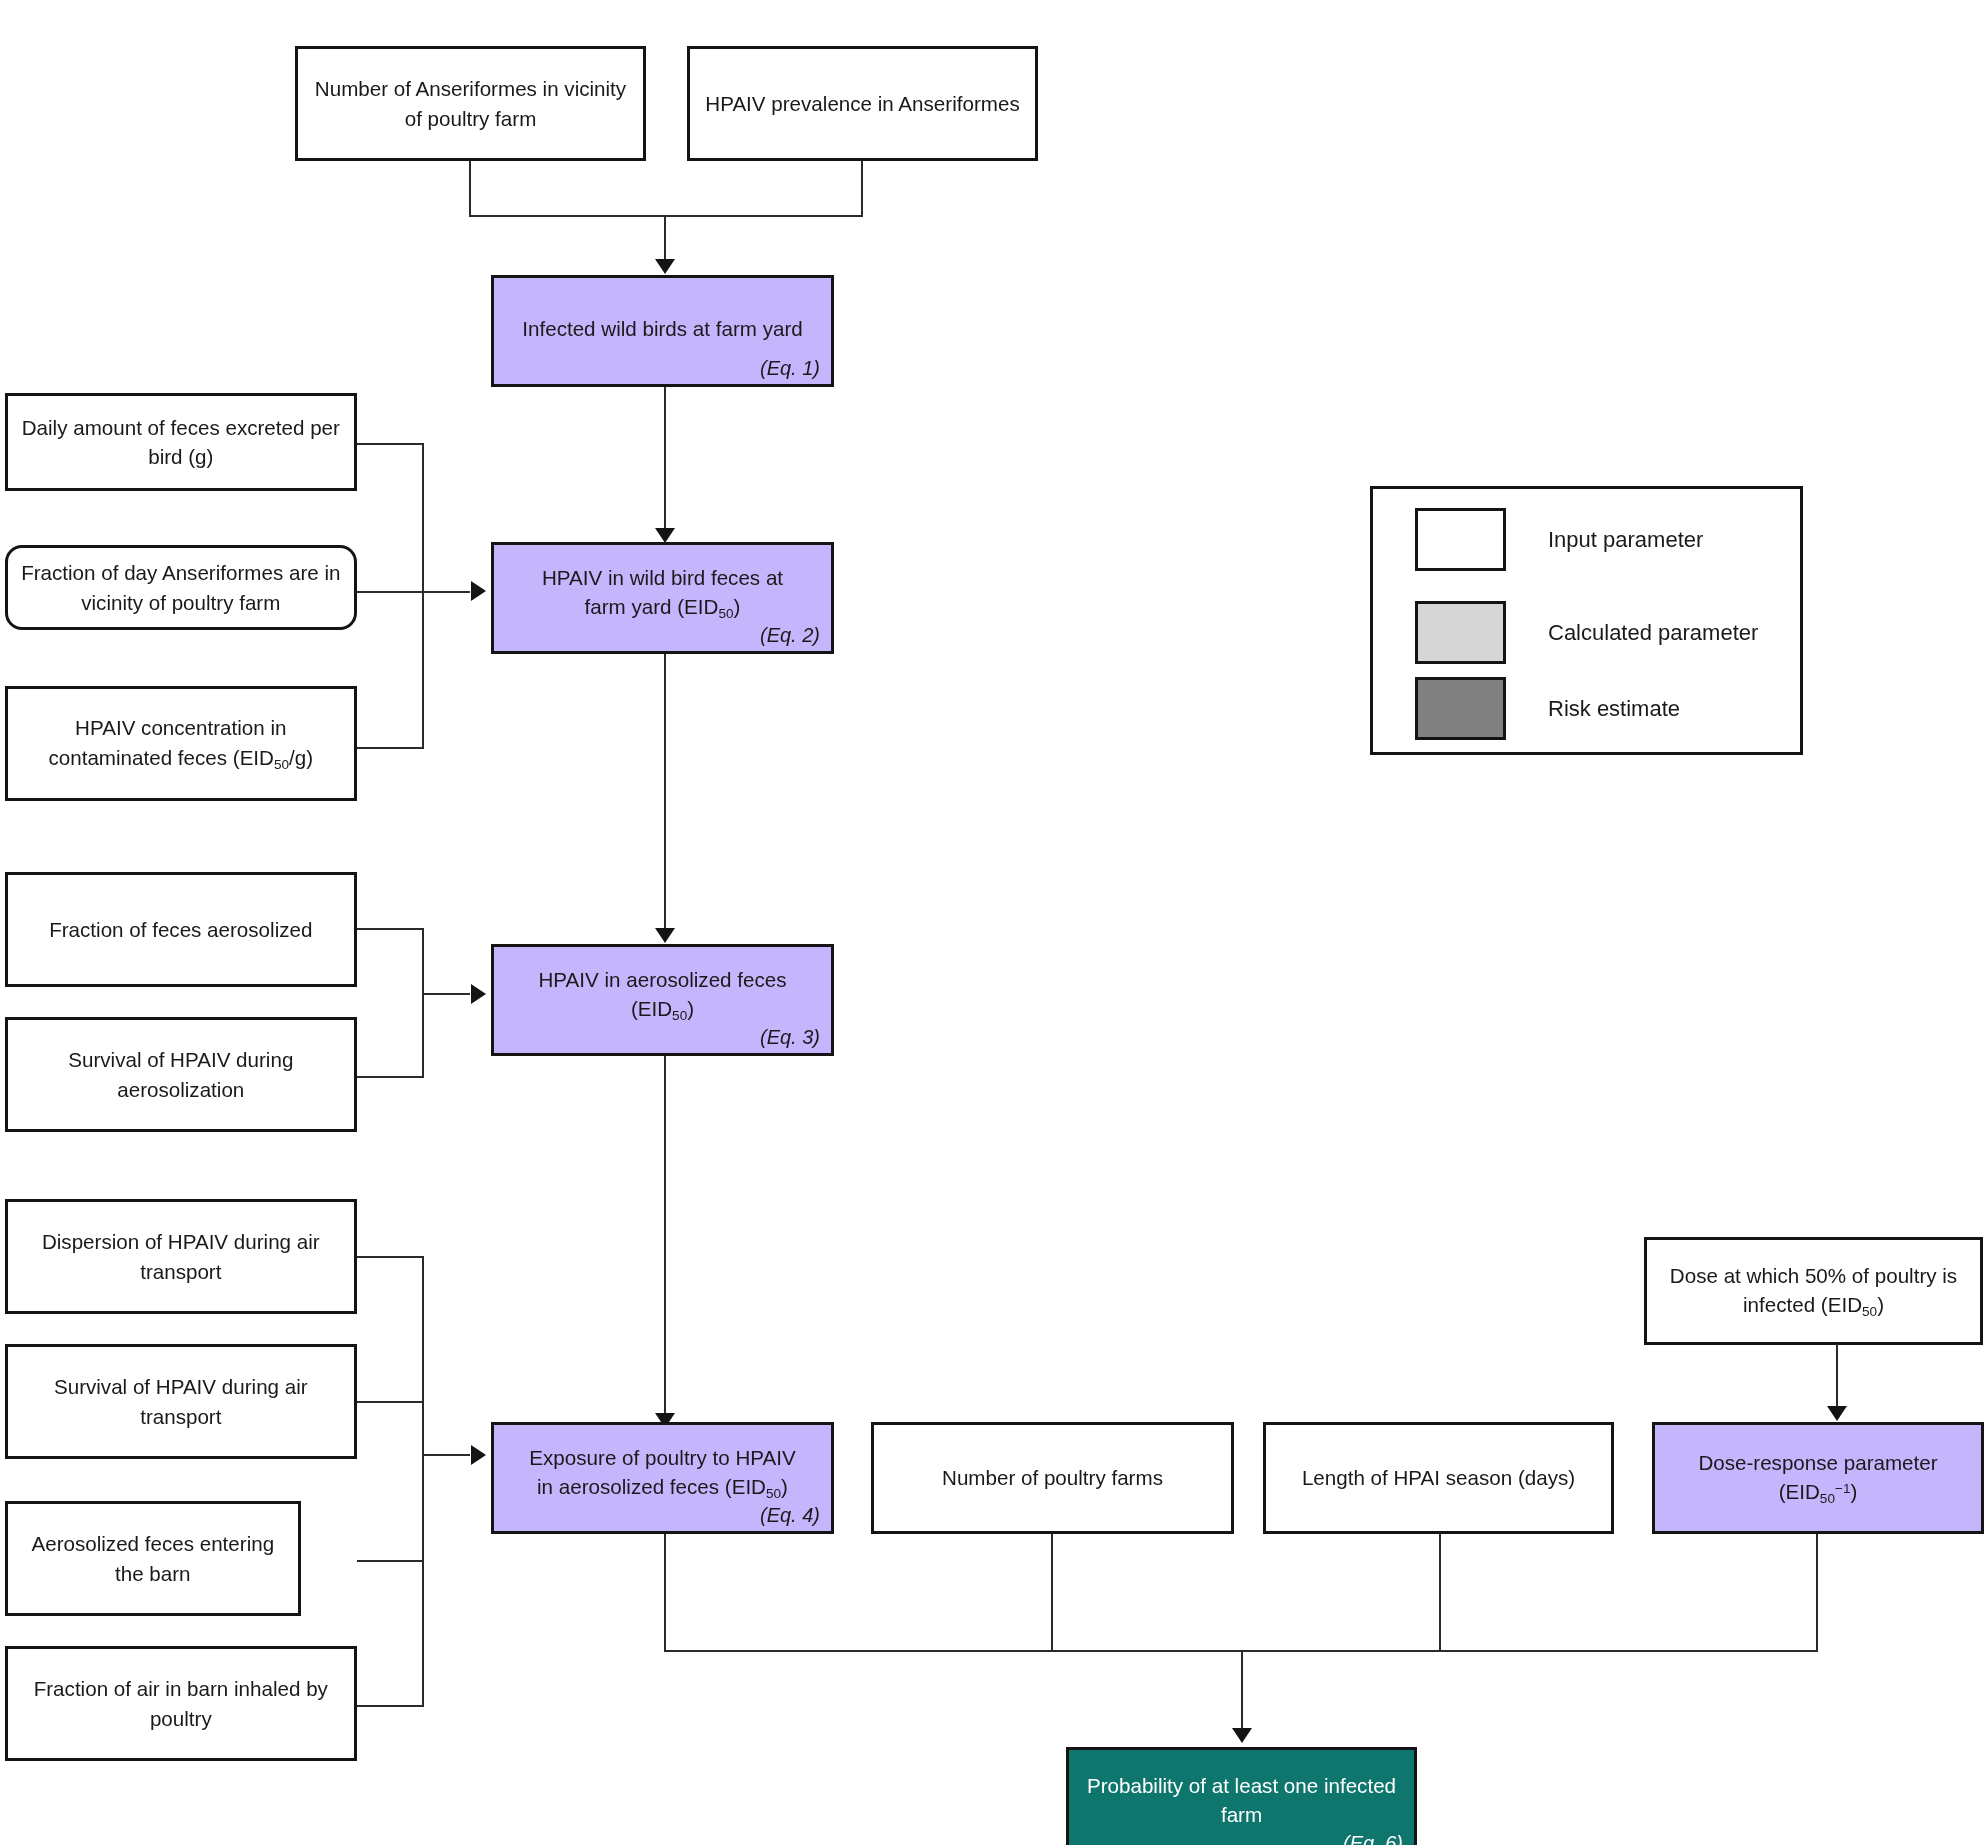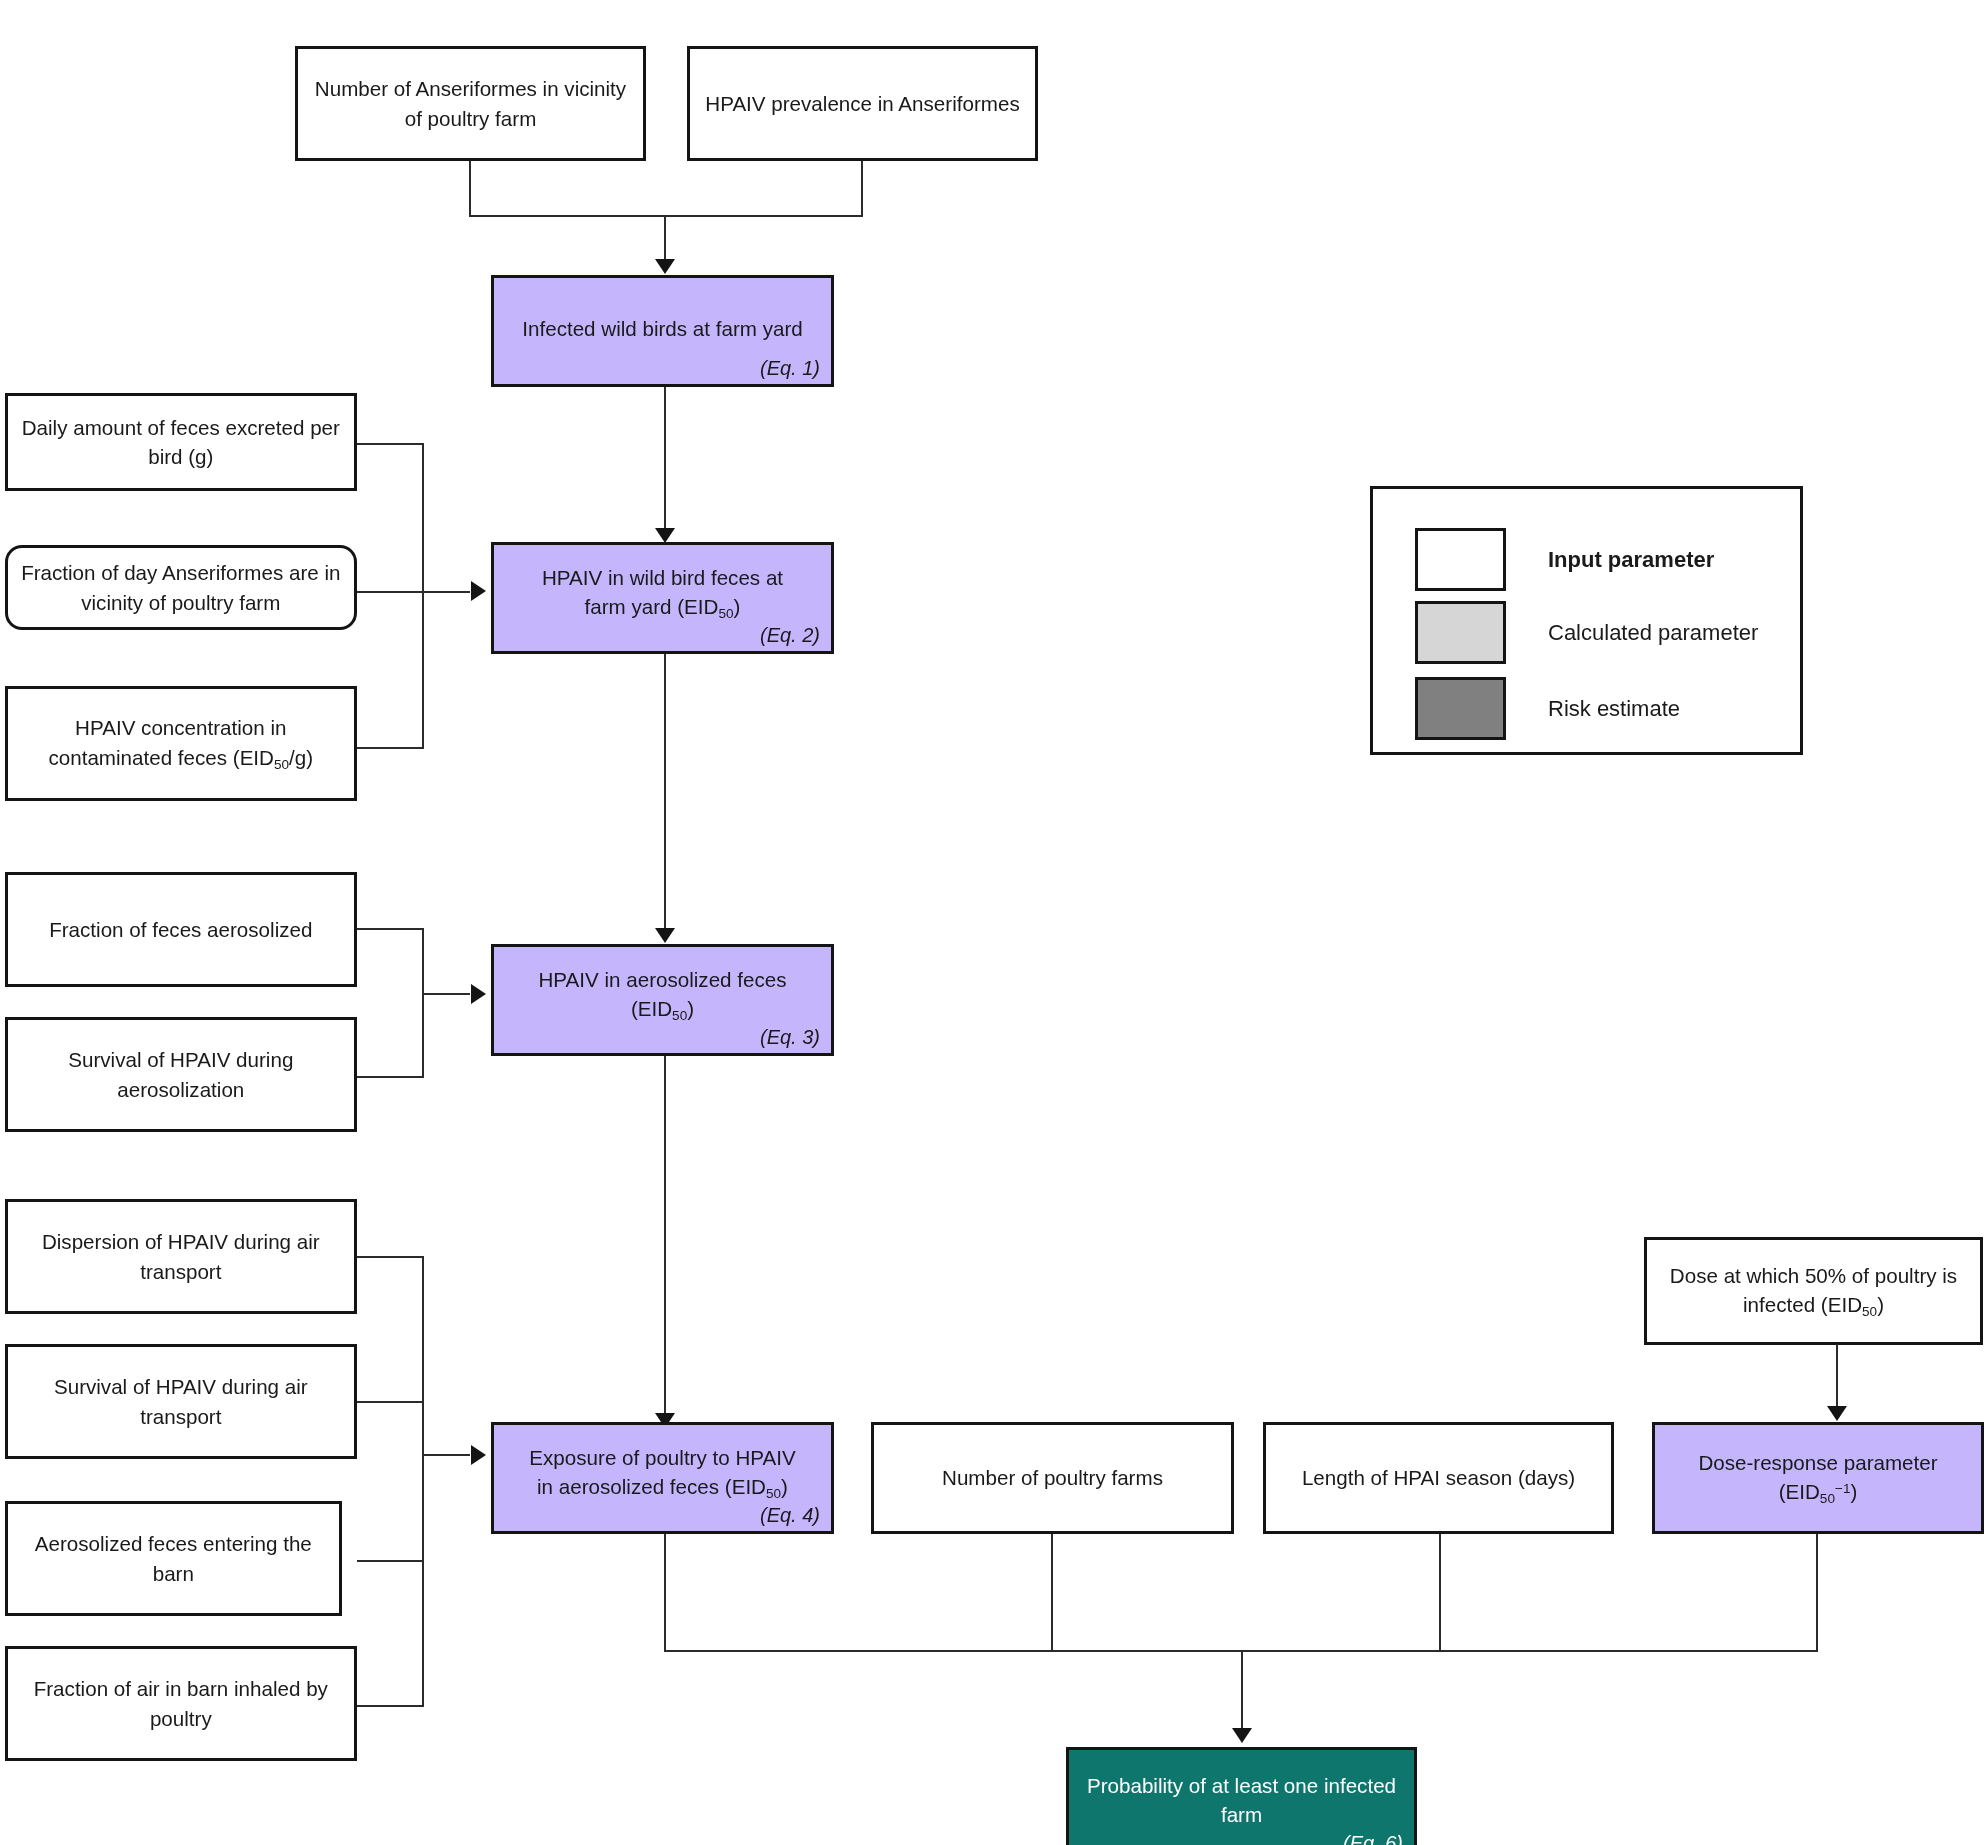--- a/index.html
+++ b/index.html
@@ -183,21 +183,21 @@
   <div class="arrow-down" style="left:655px; top:1373px;"></div>
 
   <div class="node" style="left:4.8px; top:1159px; width:352px; height:115px;">
     <span class="label">Dispersion of HPAIV during air transport</span>
   </div>
 
   <div class="node" style="left:4.8px; top:1304px; width:352px; height:115px;">
     <span class="label">Survival of HPAIV during air transport</span>
   </div>
 
-  <div class="node" style="left:4.8px; top:1461px; width:337px; height:115px;justify-content:center;">
+  <div class="node" style="left:4.8px; top:1461px; width:296px; height:115px;justify-content:center;">
     <span class="label">Aerosolized feces entering the barn</span>
   </div>
 
   <div class="node" style="left:4.8px; top:1606px; width:352px; height:115px;">
     <span class="label">Fraction of air in barn inhaled by poultry</span>
   </div>
 
   <div class="ln h" style="left:357px; top:1216px; width:67px; height:1.8px;"></div>
   <div class="ln h" style="left:357px; top:1361px; width:67px; height:1.8px;"></div>
   <div class="ln h" style="left:357px; top:1520px; width:67px; height:1.8px;"></div>
@@ -237,21 +237,21 @@
   <div class="ln thick h" style="left:664px; top:1610px; width:1154px; height:2.4px;"></div>
   <div class="ln v" style="left:1241px; top:1612px; width:1.8px; height:86px;"></div>
   <div class="arrow-down" style="left:1232px; top:1688px;"></div>
 
   <div class="node risk eqbox" style="left:1066px; top:1707px; width:351px; height:115px;">
     <div class="title">Probability of at least one infected farm</div>
     <div class="eq">(Eq. 6)</div>
   </div>
 
   <div id="legend" style="left:1370px; top:446px; width:433px; height:269px;">
-    <div class="legend-row" style="left:42px; top:39px;font-weight:bold;">
+    <div class="legend-row" style="left:42px; top:19px;">
       <span class="swatch input"></span>
       <span class="legend-text">Input parameter</span>
     </div>
     <div class="legend-row" style="left:42px; top:112px;">
       <span class="swatch calc"></span>
       <span class="legend-text">Calculated parameter</span>
     </div>
     <div class="legend-row" style="left:42px; top:188px;">
       <span class="swatch risk"></span>
       <span class="legend-text">Risk estimate</span>

